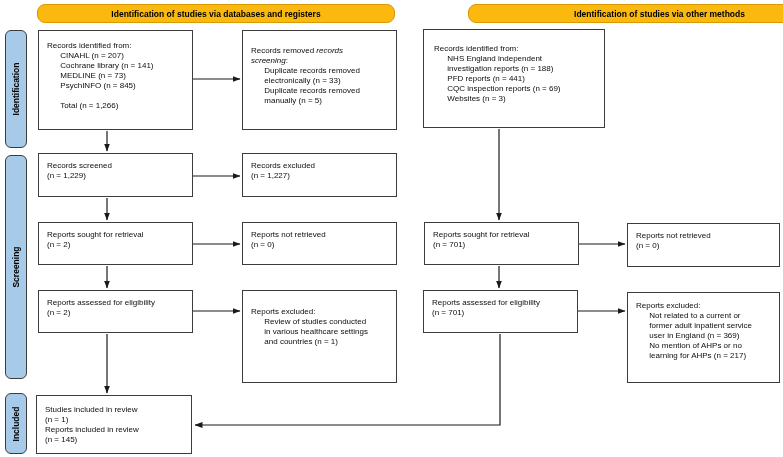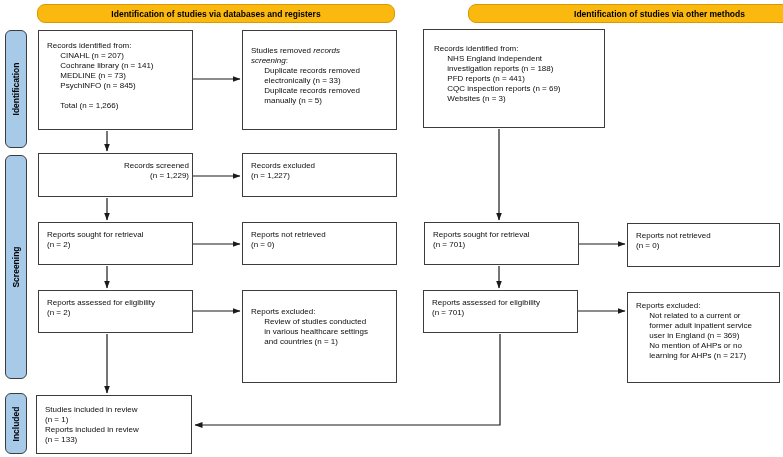--- a/index.html
+++ b/index.html
@@ -30,21 +30,21 @@
   .stage-included       { top:393px; height:61px;  }
 
   .box {
     position:absolute; box-sizing:border-box; background:#ffffff;
     border:1.4px solid var(--box-border);
     font-size:8px; line-height:10px; color:#0d0d0d;
   }
   .box .txt { white-space:pre-wrap; }
   .bx-l1 { left:38px;  top:30px;  width:155px; height:100px; padding:10px 3px 0 8px; }
   .bx-l2 { left:242px; top:30px;  width:155px; height:100px; padding:15px 3px 0 8px; }
-  .bx-l3 { left:38px;  top:153px; width:155px; height:44px;  padding:7px 3px 0 8px;text-align:right; }
+  .bx-l3 { left:38px;  top:153px; width:155px; height:44px;  padding:7px 3px 0 8px; }
   .bx-l4 { left:242px; top:153px; width:155px; height:44px;  padding:7px 3px 0 8px; }
   .bx-l5 { left:38px;  top:222px; width:155px; height:43px;  padding:7px 3px 0 8px; }
   .bx-l6 { left:242px; top:222px; width:155px; height:43px;  padding:7px 3px 0 8px; }
   .bx-l7 { left:38px;  top:290px; width:155px; height:43px;  padding:7px 3px 0 8px; }
   .bx-l8 { left:242px; top:290px; width:155px; height:93px;  padding:16px 3px 0 8px; }
   .bx-l9 { left:36px;  top:395px; width:156px; height:59px;  padding:9px 3px 0 8px; }
   .bx-r1 { left:423px; top:29px;  width:182px; height:99px;  padding:14px 3px 0 10px; }
   .bx-r2 { left:424px; top:222px; width:155px; height:43px;  padding:7px 3px 0 8px; }
   .bx-r3 { left:627px; top:223px; width:153px; height:44px;  padding:7px 3px 0 8px; }
   .bx-r4 { left:423px; top:290px; width:155px; height:43px;  padding:7px 3px 0 8px; }
@@ -77,21 +77,21 @@
       <div class="txt">Records identified from:
       CINAHL (n = 207)
       Cochrane library (n = 141)
       MEDLINE (n = 73)
       PsychINFO (n = 845)
 
       Total (n = 1,266)</div>
     </div>
 
   <div class="box bx-l2">
-      <div class="txt"><span>Studies removed </span><i>records</i><br><i>screening</i><span>:</span><br><span>      Duplicate records removed
+      <div class="txt"><span>Records removed </span><i>records</i><br><i>screening</i><span>:</span><br><span>      Duplicate records removed
       electronically (n = 33)
       Duplicate records removed
       manually (n = 5)</span></div>
     </div>
 
   <div class="box bx-l3">
       <div class="txt">Records screened
 (n = 1,229)</div>
     </div>
   <div class="box bx-l4">
@@ -113,21 +113,21 @@
   <div class="box bx-l8">
       <div class="txt">Reports excluded:
       Review of studies conducted
       in various healthcare settings
       and countries (n = 1)</div>
     </div>
   <div class="box bx-l9">
       <div class="txt">Studies included in review
 (n = 1)
 Reports included in review
-(n = 133)</div>
+(n = 145)</div>
     </div>
 
   <div class="box bx-r1">
       <div class="txt">Records identified from:
       NHS England independent
       investigation reports (n = 188)
       PFD reports (n = 441)
       CQC inspection reports (n = 69)
       Websites (n = 3)</div>
     </div>

